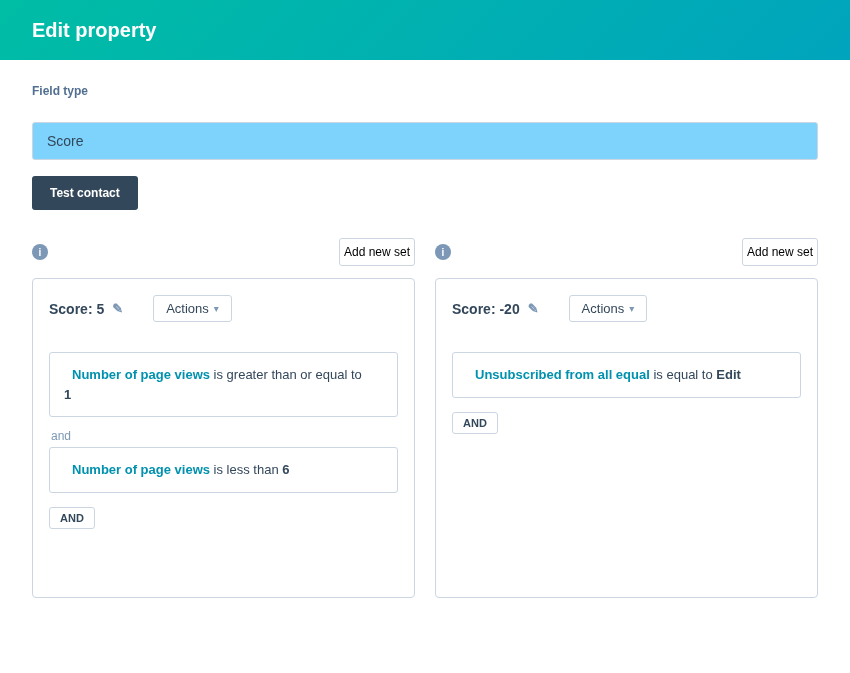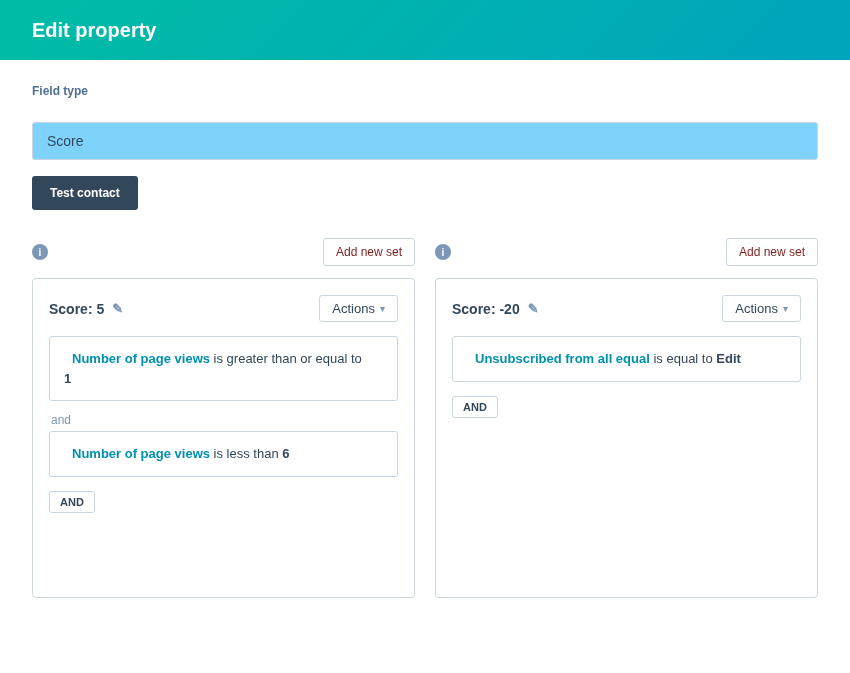--- a/index.html
+++ b/index.html
@@ -100,43 +100,43 @@
       border-radius: 50%;
       background: #7c98b6;
       color: #fff;
       font-size: 10px;
       font-weight: bold;
       cursor: pointer;
     }
 
     .add-new-set-btn {
       background: #fff;
-      color: #7f1d1d;
-      border: 1px solid #cbd6e2;
-      border-radius: 3px;
-      padding: 6px 12px;
+      color: #000000;
+      border: 1px solid #cbd6e2;
+      border-radius: 3px;
+      padding: 6px 4px;
       font-size: 12px;
       font-weight: 500;
       cursor: pointer;
     }
 
     
     .score-card {
       border: 1px solid #cbd6e2;
       border-radius: 4px;
       padding: 16px;
       background: #fff;
       min-height: 320px;
     }
 
     .score-card-header {
       display: flex;
       align-items: center;
-      justify-content: space-between;
-      margin-bottom: 14px;
+      margin-bottom: 30px;
+      gap: 30px;
     }
 
     .score-label {
       font-size: 14px;
       font-weight: 600;
       color: #33475b;
       display: flex;
       align-items: center;
       gap: 8px;
     }

